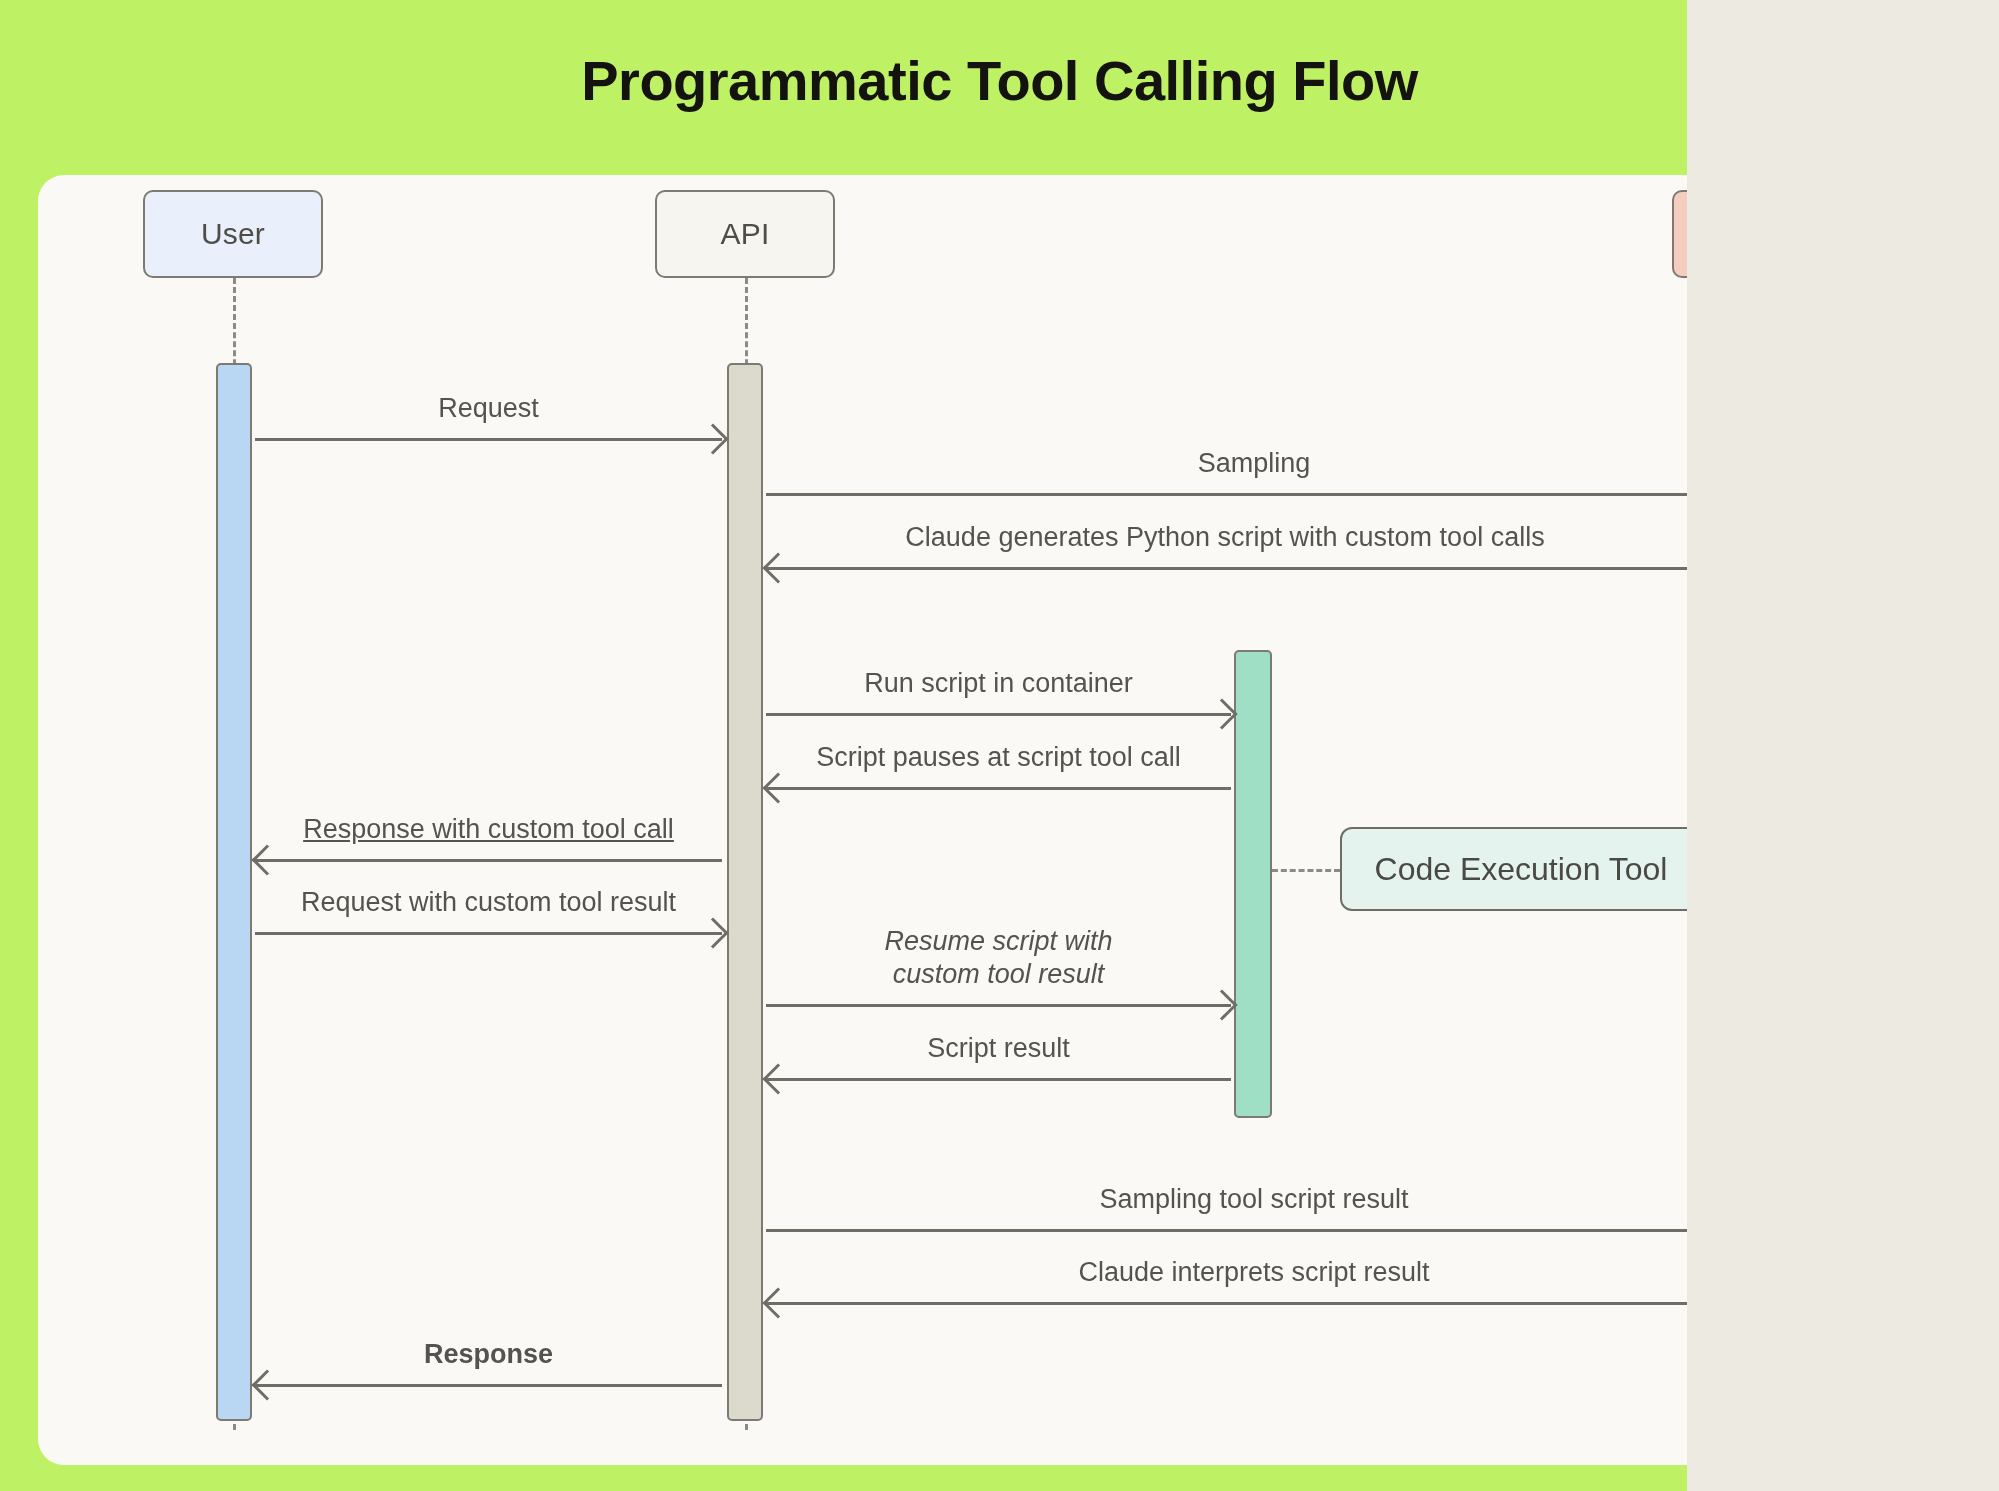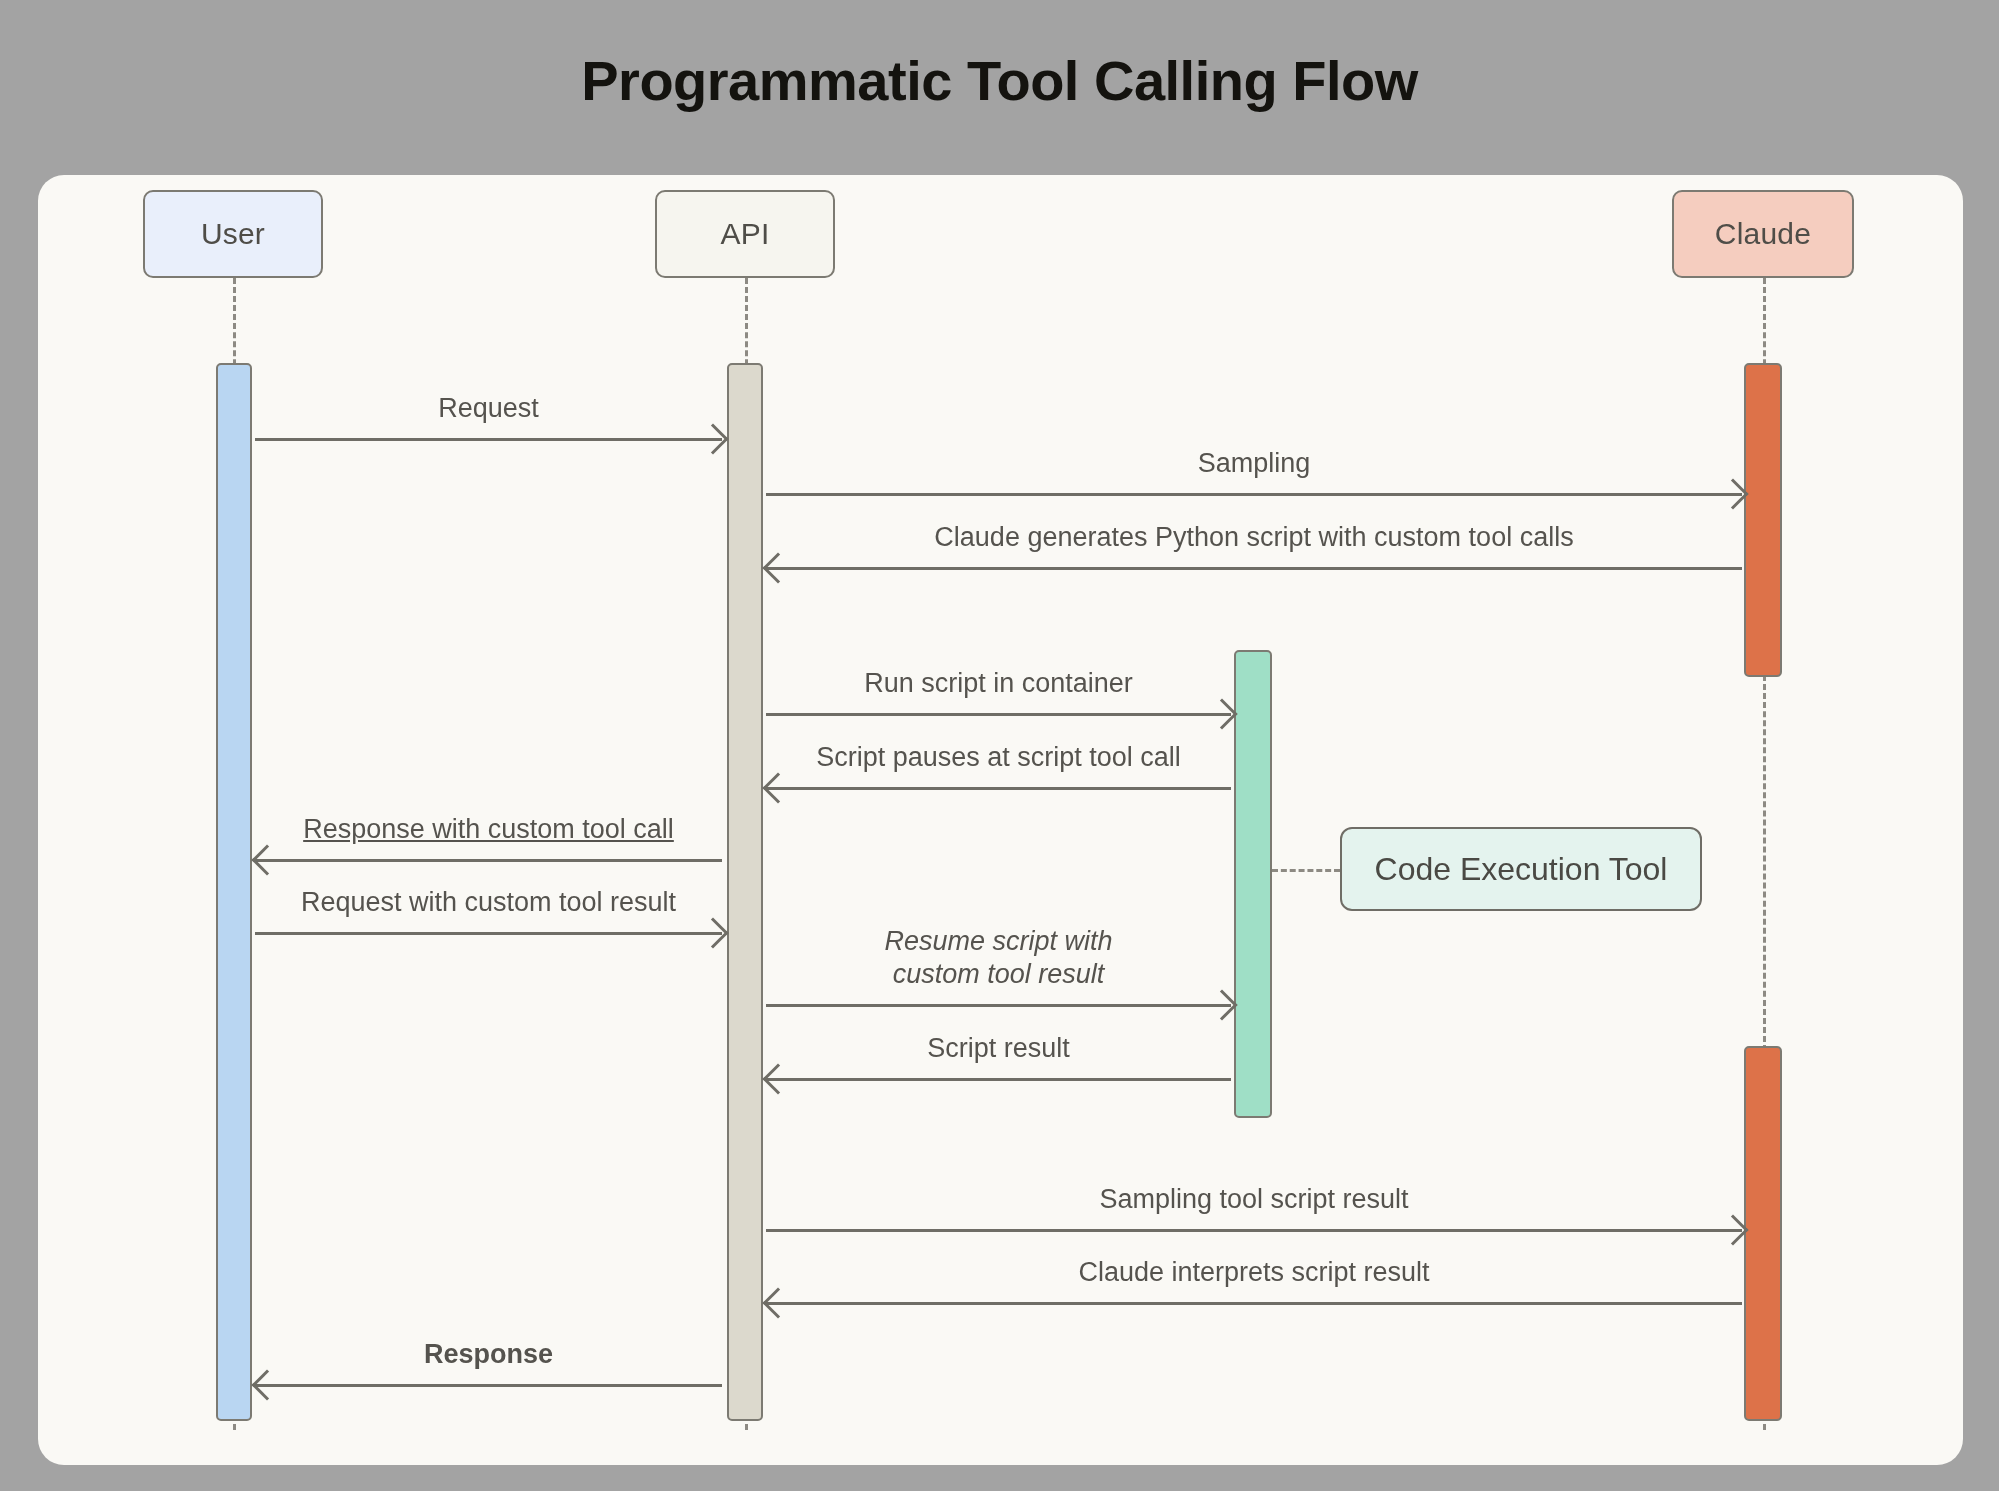--- a/index.html
+++ b/index.html
@@ -3,23 +3,23 @@
 <meta charset="utf-8">
 <style>
   * { box-sizing: border-box; }
   html, body {
     margin: 0; padding: 0;
     background: #edeae1;
     font-family: "Liberation Sans", sans-serif;
   }
   #page {
     position: relative;
-    width: 1999px;
+    width: 1687px;
     height: 1491px;
-    background: #a3a3a3;
+    background: #bef264;
     overflow: hidden;
   }
   #title {
     position: absolute;
     left: 0; top: 48px;
     width: 1999px;
     text-align: center;
     font-size: 56px;
     font-weight: 700;
     letter-spacing: -0.5px;
@@ -120,21 +120,21 @@
     </div>
   <div id="layer-messages">
       <div class="msg-line" style="left: 255px; top: 438px; width: 467px;"></div>
       <div class="msg-head right" style="top: 428px; left: 702px;"></div>
       <div class="msg-label" style="left: 255px; width: 467px; top: 392px;">Request</div>
       <div class="msg-line" style="left: 766px; top: 493px; width: 976px;"></div>
       <div class="msg-head right" style="top: 483px; left: 1722px;"></div>
       <div class="msg-label" style="left: 766px; width: 976px; top: 447px;">Sampling</div>
       <div class="msg-line" style="left: 766px; top: 567px; width: 976px;"></div>
       <div class="msg-head left" style="top: 557px; left: 767px;"></div>
-      <div class="msg-label" style="left: 766px; width: 976px; top: 521px;">Claude generates Python script with custom tool calls</div>
+      <div class="msg-label" style="left: 737px; width: 976px; top: 521px;">Claude generates Python script with custom tool calls</div>
       <div class="msg-line" style="left: 766px; top: 713px; width: 465px;"></div>
       <div class="msg-head right" style="top: 703px; left: 1211px;"></div>
       <div class="msg-label" style="left: 766px; width: 465px; top: 667px;">Run script in container</div>
       <div class="msg-line" style="left: 766px; top: 787px; width: 465px;"></div>
       <div class="msg-head left" style="top: 777px; left: 767px;"></div>
       <div class="msg-label" style="left: 766px; width: 465px; top: 741px;">Script pauses at script tool call</div>
       <div class="msg-line" style="left: 255px; top: 859px; width: 467px;"></div>
       <div class="msg-head left" style="top: 849px; left: 256px;"></div>
       <div class="msg-label" style="left: 255px; width: 467px; top: 813px; text-decoration: underline;">Response with custom tool call</div>
       <div class="msg-line" style="left: 255px; top: 932px; width: 467px;"></div>

